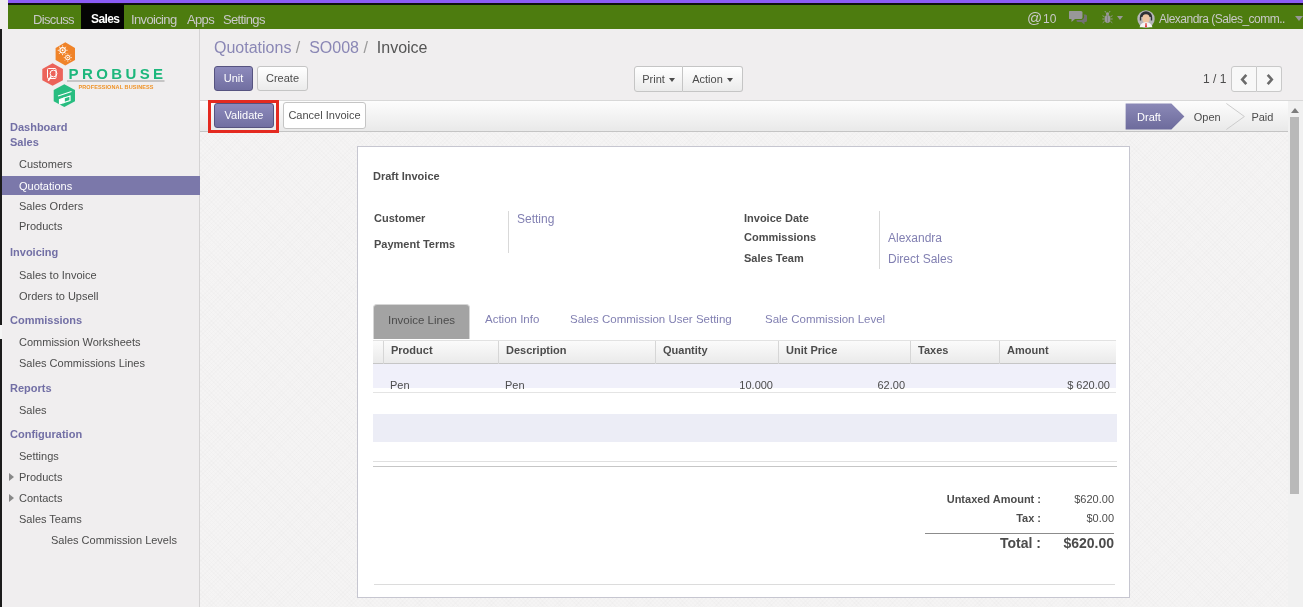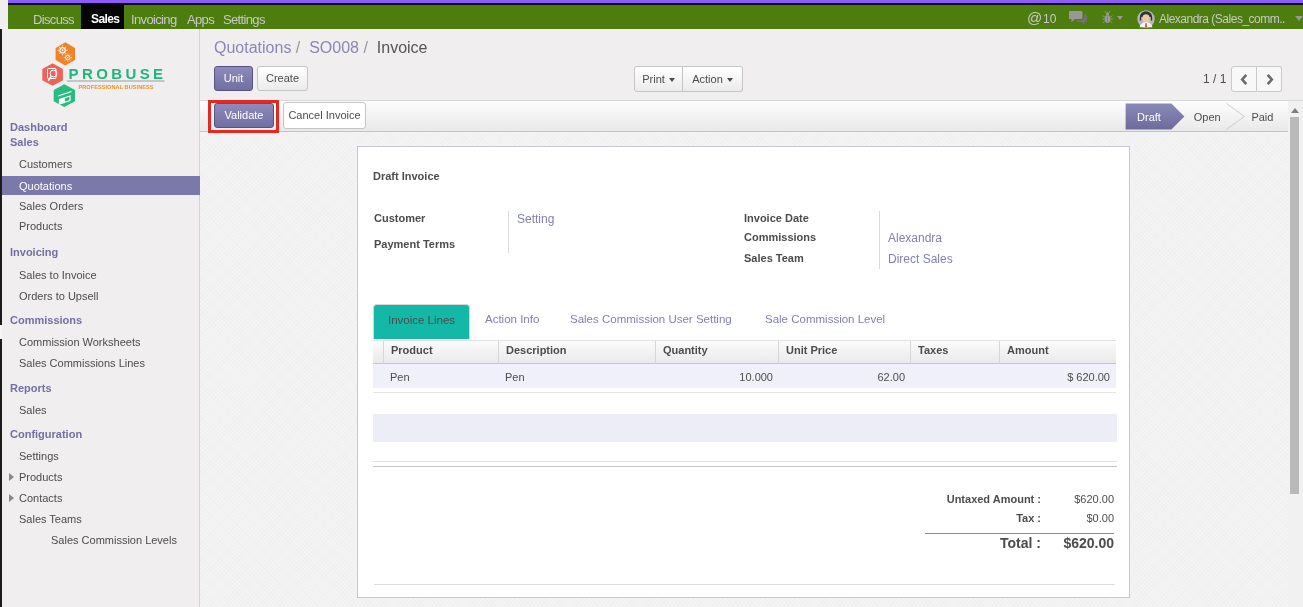--- a/index.html
+++ b/index.html
@@ -44,29 +44,29 @@
   background-color:#f5f4f4;
   background-image:repeating-linear-gradient(45deg, rgba(0,0,0,.012) 0 1px, transparent 1px 3px), repeating-linear-gradient(-45deg, rgba(0,0,0,.012) 0 1px, transparent 1px 3px);
 }
 #sheet { position:absolute; left:157px; top:14px; width:773px; height:452px; background:#fff; border:1px solid #c6c6d0; }
 
 .lbl { position:absolute; font-size:11px; font-weight:bold; color:#4c4c4c; }
 .val { position:absolute; font-size:12px; color:#8280b2; }
 .vsep { position:absolute; width:1px; background:#d9d9d9; }
 
 
-#tab-active { position:absolute; left:15px; top:157px; width:97px; height:35px; background:#14b8a6; border:1px solid #d6d6d6; border-bottom:none; border-radius:4px 4px 0 0; }
+#tab-active { position:absolute; left:15px; top:157px; width:97px; height:35px; background:#a3a3a3; border:1px solid #d6d6d6; border-bottom:none; border-radius:4px 4px 0 0; }
 #tab-active span { position:absolute; left:0; right:0; top:9px; text-align:center; font-size:11.5px; color:#4c4c4c; }
 .tab-link { position:absolute; font-size:11.5px; color:#8280b2; }
 
 
 #thead { position:absolute; left:15px; top:193px; width:743px; height:24px; background:linear-gradient(#fbfbfb,#eaeaea); border-bottom:1px solid #c6c6c6; border-top:1px solid #e2e2e2; }
 #thead .th { position:absolute; top:0; height:23px; line-height:18px; font-size:11px; font-weight:bold; color:#4c4c4c; border-right:1px solid #d6d6d6; padding-left:7px; }
 #trow { position:absolute; left:15px; top:217px; width:743px; height:24px; background:#f0f0fa; }
-#trow .td { position:absolute; top:0; height:24px; line-height:19px; font-size:11px; color:#4c4c4c; padding:4px 6px; }
+#trow .td { position:absolute; top:0; height:24px; line-height:19px; font-size:11px; color:#4c4c4c; padding:12px 6px; }
 .num { text-align:right; }
 
 
 .tot-lbl { position:absolute; font-size:11px; font-weight:bold; color:#4c4c4c; text-align:right; }
 .tot-val { position:absolute; font-size:11px; color:#4c4c4c; text-align:right; }
 
 
 #sb-track { position:absolute; left:1288px; top:101px; width:15px; height:506px; background:#f1f1f1; }
 #sb-thumb { position:absolute; left:1290px; top:117px; width:9px; height:377px; background:#b9b9b9; }
 #sb-up { position:absolute; left:1291px; top:108px; width:0; height:0; border-bottom:5px solid #7d7d7d; border-left:4.5px solid transparent; border-right:4.5px solid transparent; }

